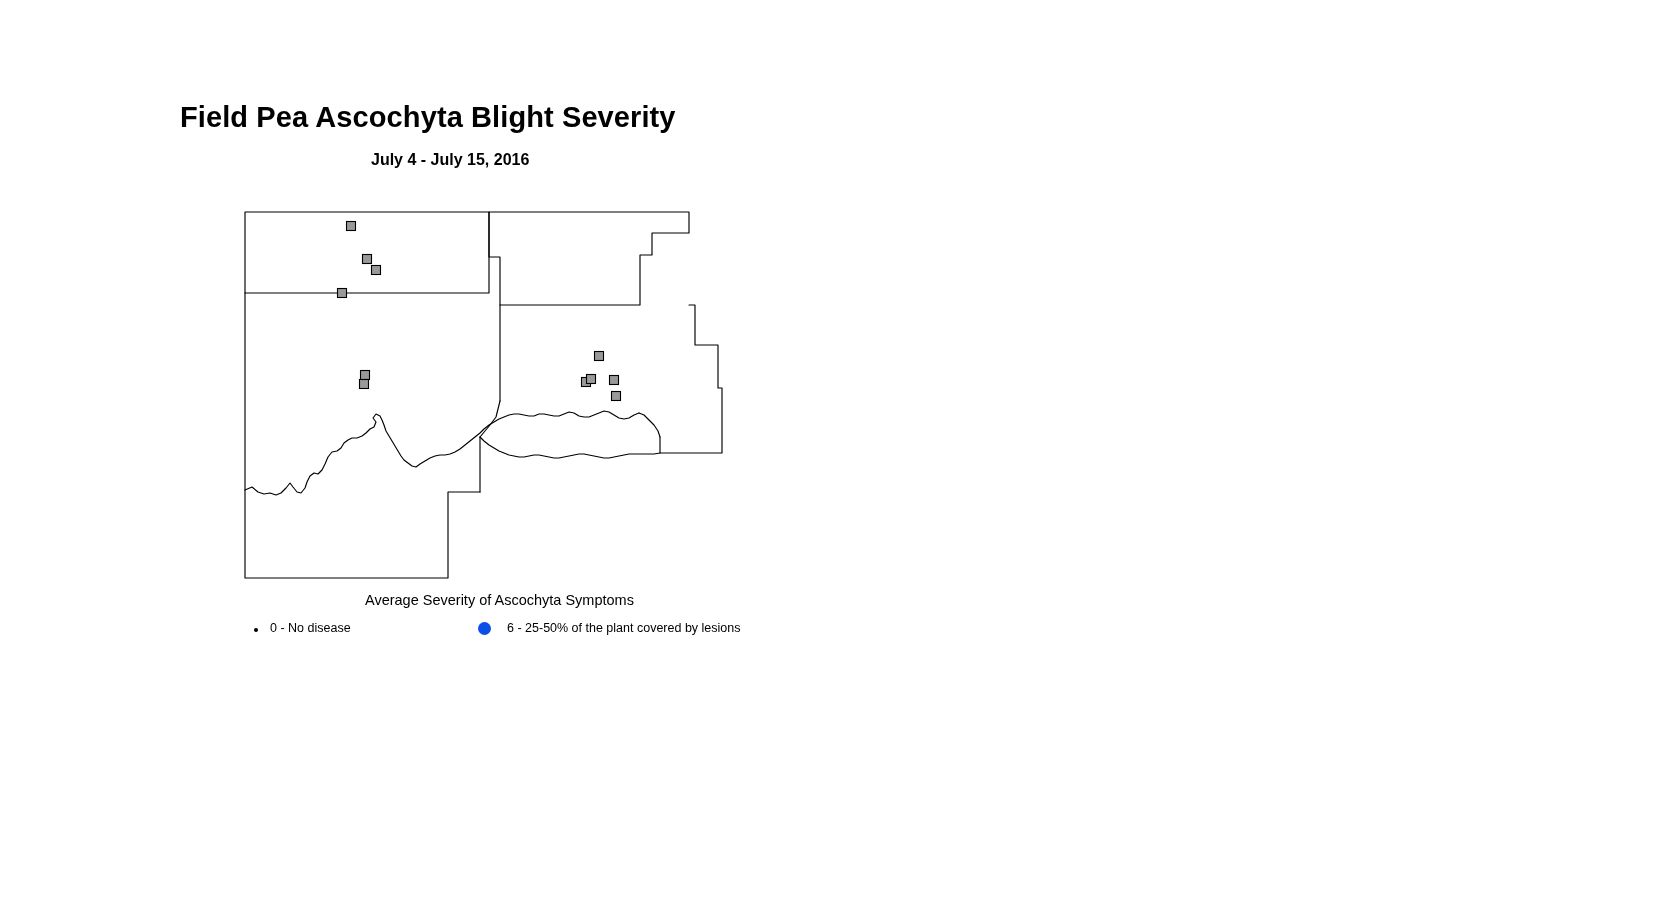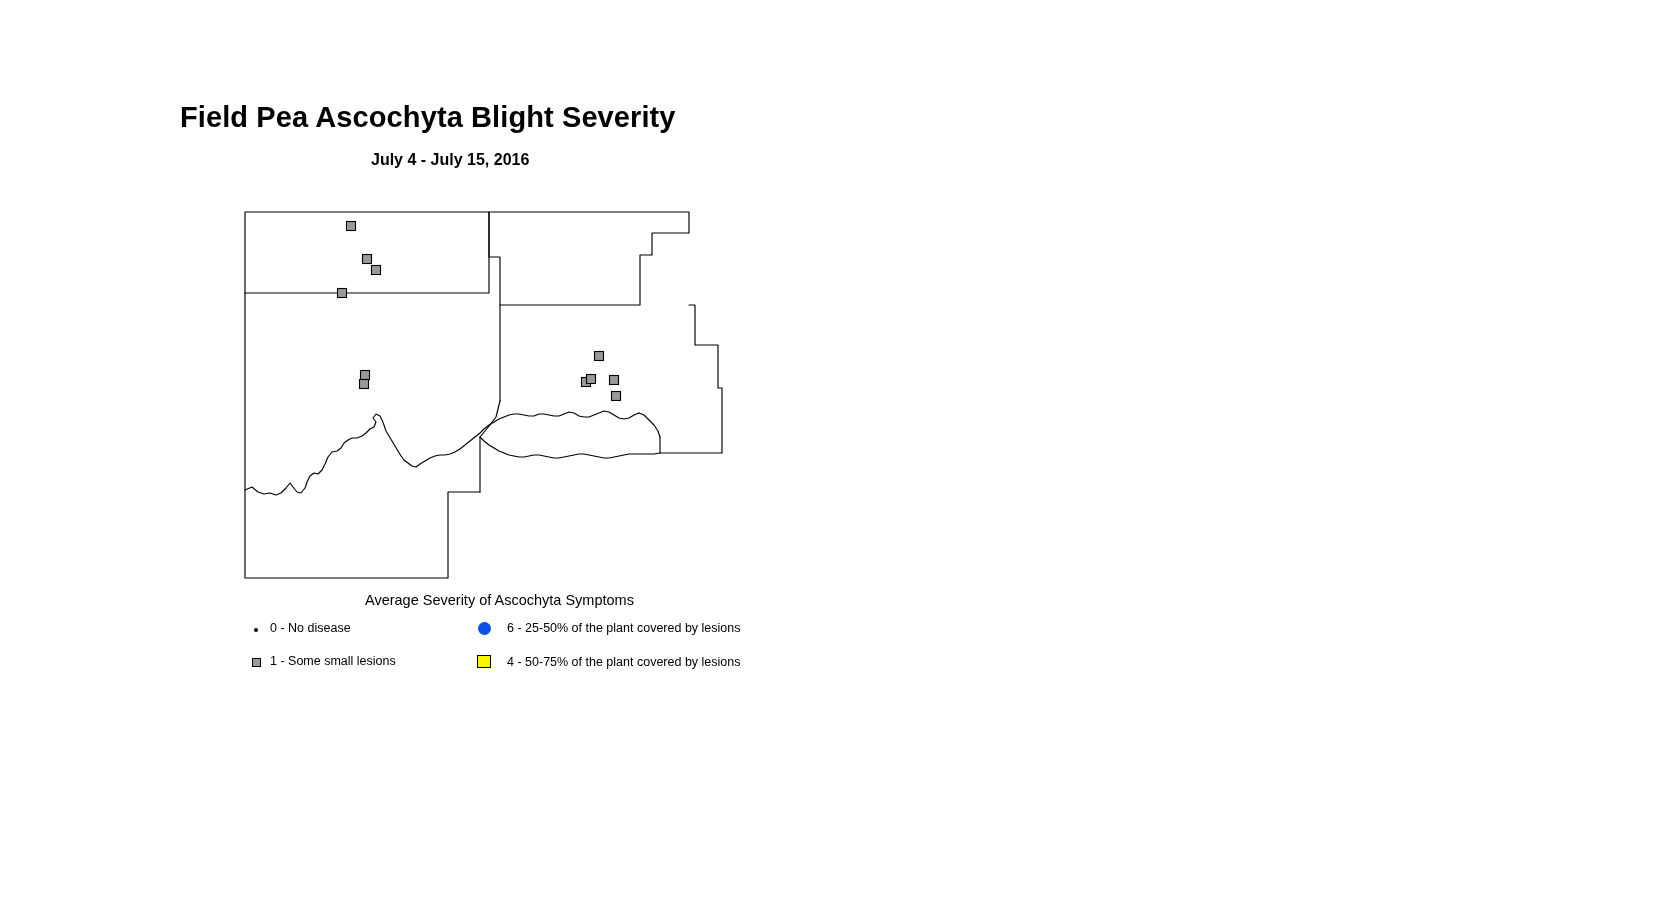--- a/index.html
+++ b/index.html
@@ -139,37 +139,25 @@
 
   <div class="legend">
 
     <div class="lg-col left">
       <div class="lg-row r0">
         <span class="lg-sym">
             <span class="sym-dot"></span>
           </span>
         <span class="lg-txt">0 - No disease</span>
       </div>
-      <div class="lg-row r1">
-        <span class="lg-sym">
-            <span class="sym-square-gray"></span>
-          </span>
-        <span class="lg-txt">1 - Some small lesions</span>
-      </div>
     </div>
 
     <div class="lg-col right">
       <div class="lg-row r0">
         <span class="lg-sym">
             <span class="sym-circle-blue"></span>
           </span>
         <span class="lg-txt">6 - 25-50% of the plant covered by lesions</span>
       </div>
-      <div class="lg-row r1">
-        <span class="lg-sym">
-            <span class="sym-square-yellow"></span>
-          </span>
-        <span class="lg-txt">4 - 50-75% of the plant covered by lesions</span>
-      </div>
     </div>
 
   </div>
 </div>
 
 </body></html>

